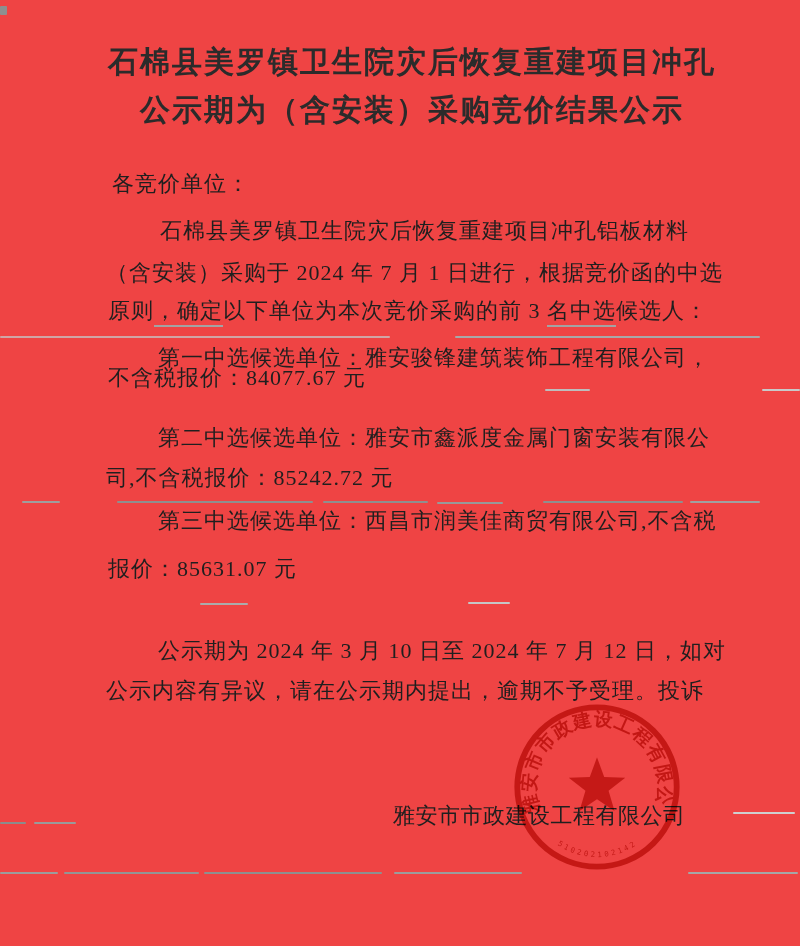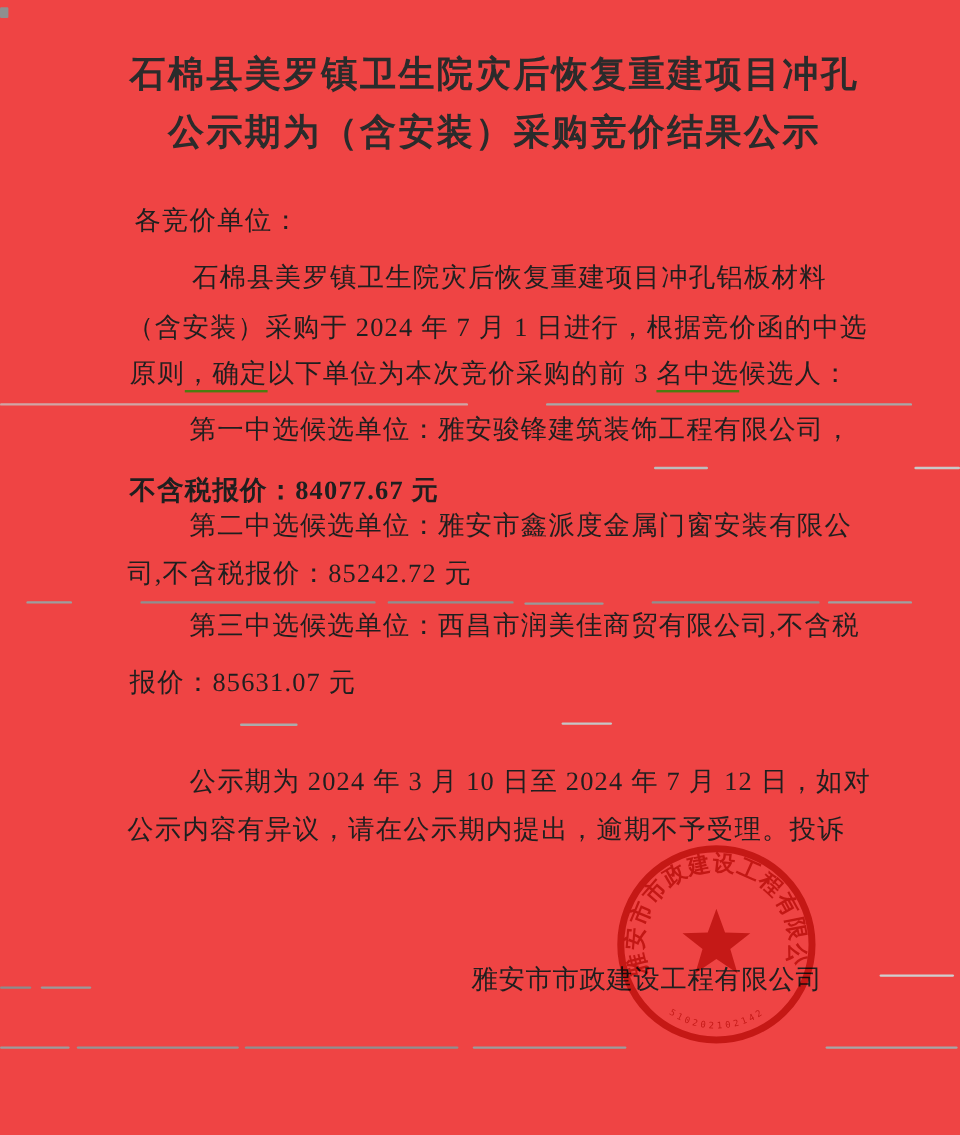--- a/index.html
+++ b/index.html
@@ -13,21 +13,21 @@
   .title{
     position:absolute;left:0;right:0;text-align:center;
     font-family:"Liberation Sans","DejaVu Sans",sans-serif;
     font-weight:700;font-size:30px;letter-spacing:2px;color:#2b2b2b;
     white-space:nowrap;
   }
   .line{
     position:absolute;white-space:nowrap;
     font-size:22px;letter-spacing:1px;color:#1f1f1f;
   }
-  .ul{border-bottom:2px solid #4d7c0f;padding-bottom:2px;font-family:Liberation Serif, serif;}
+  .ul{border-bottom:2px solid #a3a3a3;padding-bottom:2px;font-family:Liberation Serif, serif;}
   .art{position:absolute;height:2px;border-radius:1px;}
   .seal{
     position:absolute;left:512px;top:702px;width:170px;height:170px;
     mix-blend-mode:multiply;opacity:.9;
   }
   .seal svg{display:block;}
   .seal-text{
     font-family:"Liberation Sans","DejaVu Sans",sans-serif;
     font-weight:700;font-size:17.5px;letter-spacing:1px;
   }
@@ -44,21 +44,21 @@
   <div class="title" style="top:42px;">石棉县美罗镇卫生院灾后恢复重建项目冲孔</div>
   <div class="title" style="top:90px;">公示期为（含安装）采购竞价结果公示</div>
 
   <div class="line" style="left:160px;top:216px;">石棉县美罗镇卫生院灾后恢复重建项目冲孔铝板材料</div>
 
   <div class="line" style="left:112px;top:169px;">各竞价单位：</div>
   <div class="line" style="left:106px;top:258px;">（含安装）采购于 2024 年 7 月 1 日进行，根据竞价函的中选</div>
   <div class="line" style="left:108px;top:296px;"><span>原则</span><span class="ul">，确定</span><span>以下单位为本次竞价采购的前 3 </span><span class="ul">名中选</span><span>候选人：</span></div>
 
   <div class="line" style="left:158px;top:343px;">第一中选候选单位：雅安骏锋建筑装饰工程有限公司，</div>
-  <div class="line" style="left:108px;top:394px;font-weight:bold;">不含税报价：84077.67 元</div>
+  <div class="line" style="left:108px;top:363px;">不含税报价：84077.67 元</div>
 
   <div class="line" style="left:158px;top:423px;">第二中选候选单位：雅安市鑫派度金属门窗安装有限公</div>
   <div class="line" style="left:106px;top:463px;">司,不含税报价：85242.72 元</div>
 
   <div class="line" style="left:158px;top:506px;text-align:center;">第三中选候选单位：西昌市润美佳商贸有限公司,不含税</div>
   <div class="line" style="left:108px;top:554px;">报价：85631.07 元</div>
 
   <div class="line" style="left:158px;top:636px;">公示期为 2024 年 3 月 10 日至 2024 年 7 月 12 日，如对</div>
   <div class="line" style="left:106px;top:676px;">公示内容有异议，请在公示期内提出，逾期不予受理。投诉</div>
 

